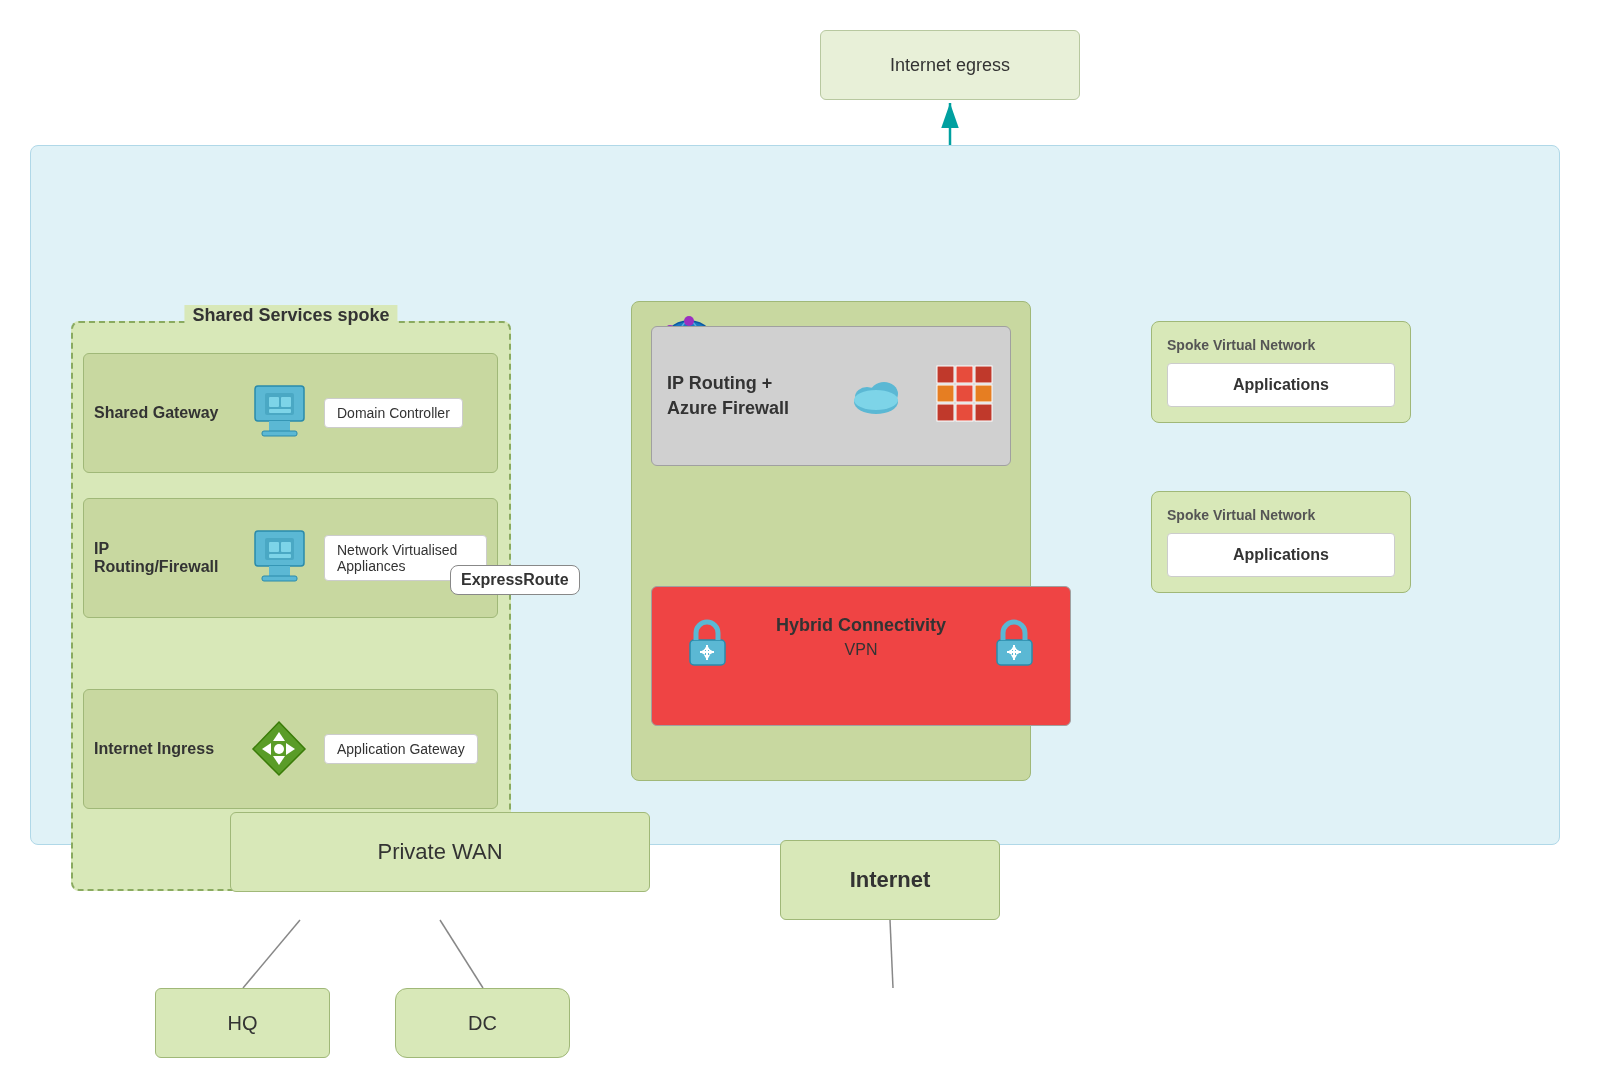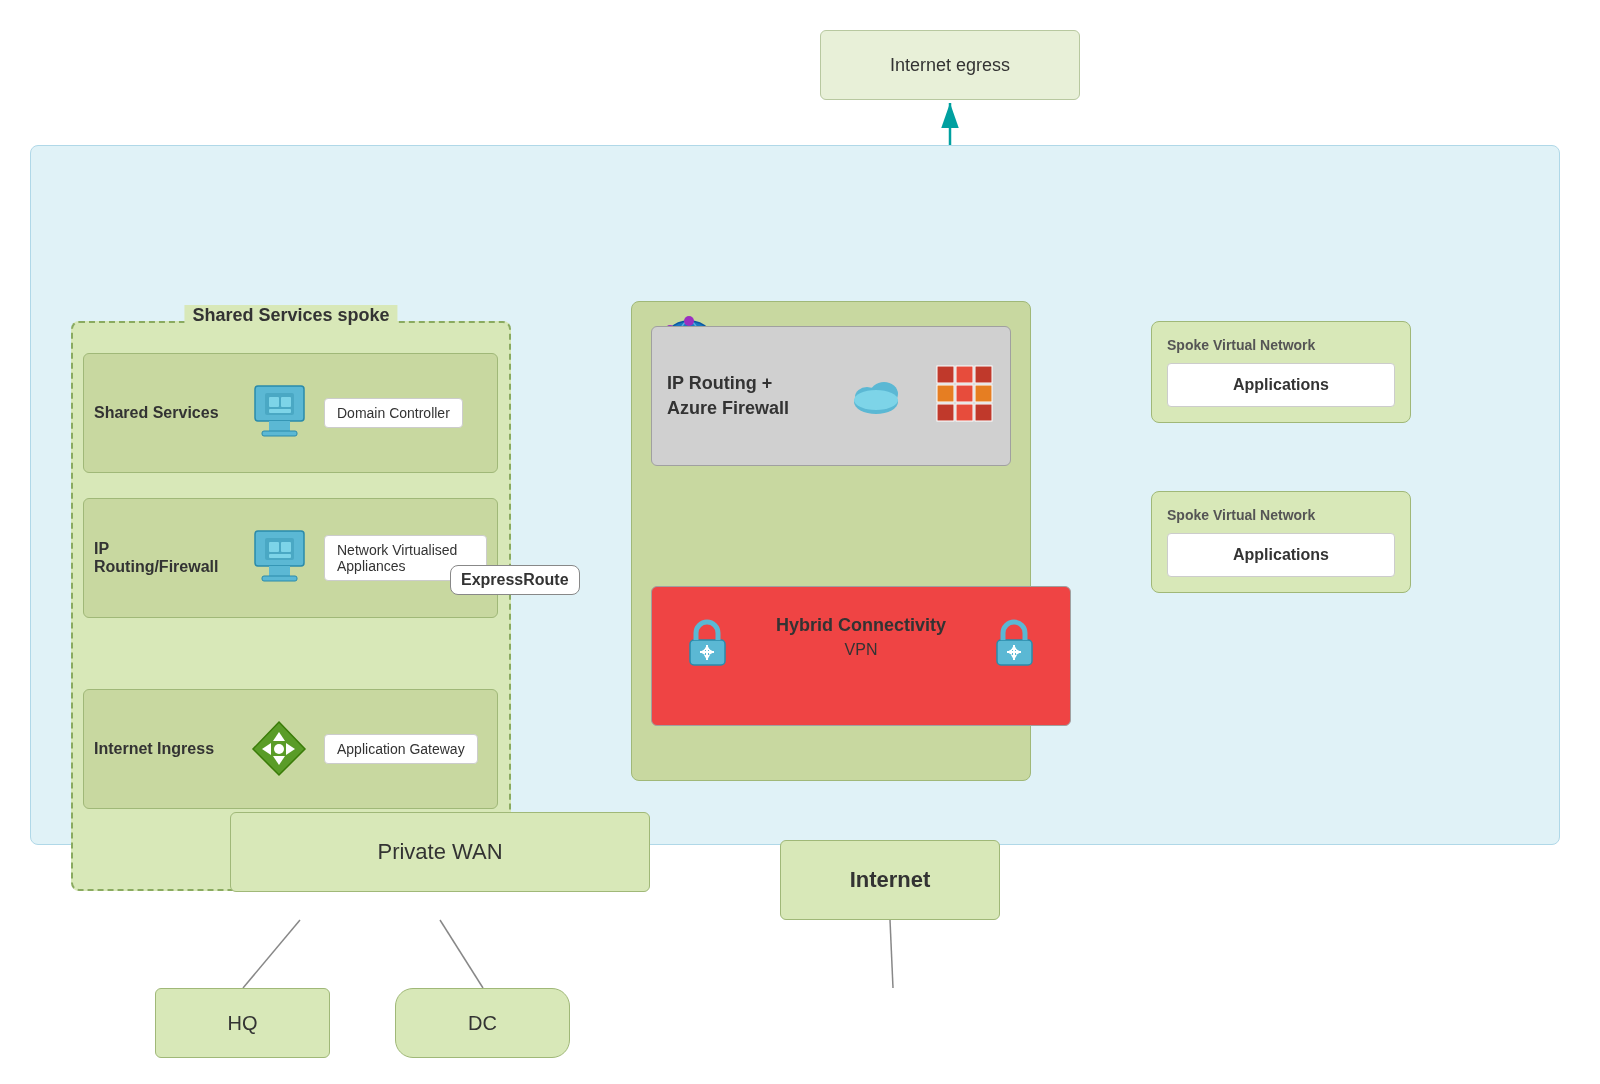--- a/index.html
+++ b/index.html
@@ -310,21 +310,21 @@
     }
 
     .dc-box {
       position: absolute;
       top: 988px;
       left: 395px;
       width: 175px;
       height: 70px;
       background: #d8e8b8;
       border: 1.5px solid #a0b878;
-      border-radius: 18px;
+      border-radius: 12px;
       display: flex;
       align-items: center;
       justify-content: center;
       font-size: 20px;
       font-weight: 500;
       color: #333;
     }
 
     .branch-box {
       position: absolute;
@@ -402,21 +402,21 @@
   <div class="internet-egress-box">
     <span>Internet egress</span>
   </div>
 
   <div class="main-container">
 
     <div class="shared-services-spoke">
       <span class="shared-services-spoke-title">Shared Services spoke</span>
 
       <div class="ss-row ss-row-1">
-        <span class="ss-row-label">Shared Services</span>
+        <span class="ss-row-label">Shared Gateway</span>
         <div class="ss-icon">
 
           <svg width="65" height="65" viewBox="0 0 65 65">
             <rect x="8" y="5" width="49" height="35" rx="3" fill="#5bb8d4" stroke="#2a8aaa" stroke-width="1.5"></rect>
             <rect x="22" y="40" width="21" height="10" fill="#5bb8d4"></rect>
             <rect x="15" y="50" width="35" height="5" rx="2" fill="#5bb8d4" stroke="#2a8aaa" stroke-width="1"></rect>
 
             <rect x="18" y="12" width="29" height="22" rx="2" fill="#4aa8c4"></rect>
             <rect x="22" y="16" width="10" height="10" rx="1" fill="#7dd4e8"></rect>
             <rect x="34" y="16" width="10" height="10" rx="1" fill="#7dd4e8"></rect>

